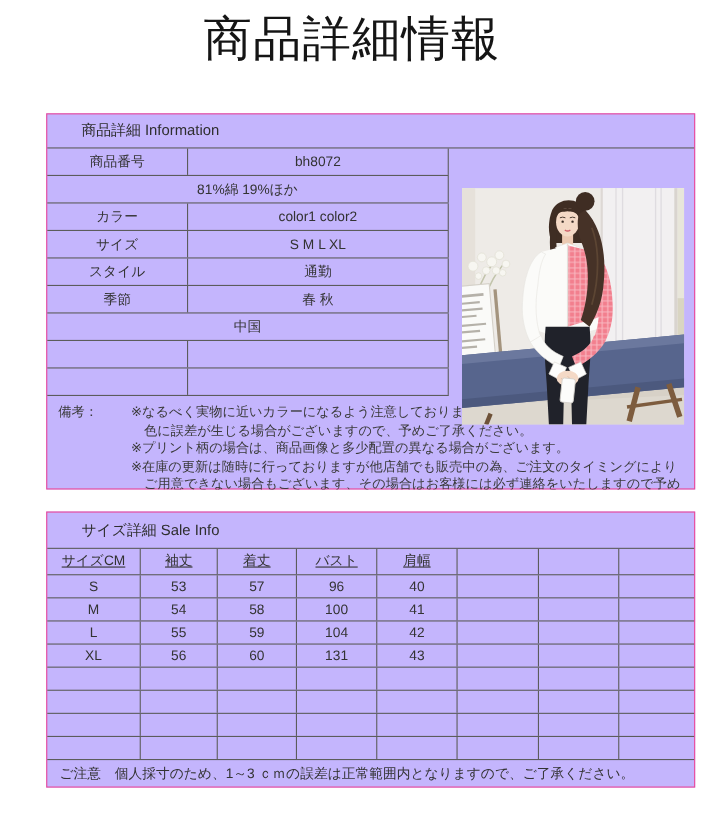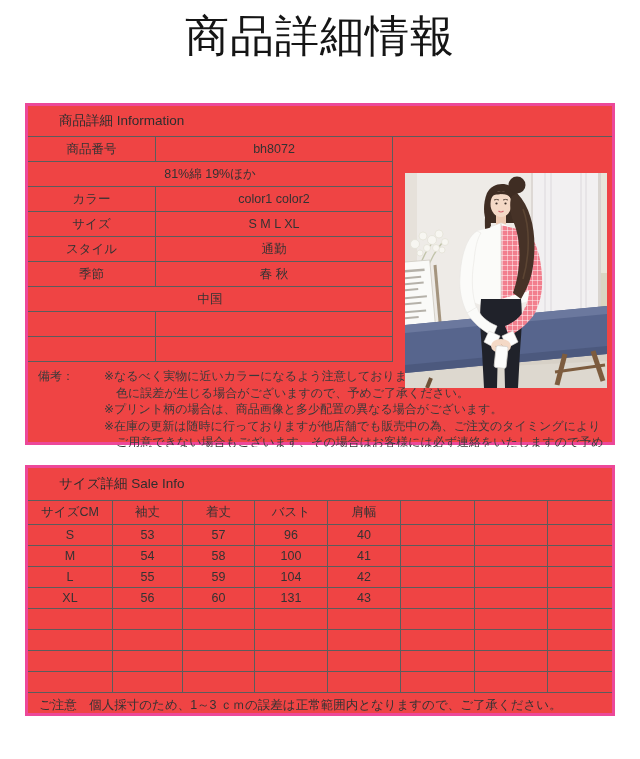--- a/index.html
+++ b/index.html
@@ -1,22 +1,22 @@
 <!DOCTYPE html>
 <html lang="ja"><head>
 <meta charset="utf-8">
 <style>
   html,body{margin:0;padding:0;background:#ffffff;}
   body{width:640px;height:759px;position:relative;overflow:hidden;
        font-family:"Liberation Sans","DejaVu Sans",sans-serif;color:#333;}
   .page-title{position:absolute;top:16px;left:0;width:640px;text-align:center;
        font-family:"DejaVu Serif","Liberation Serif",serif;font-size:44px;line-height:40px;
        letter-spacing:1px;color:#151515;}
-  .box{position:absolute;left:25px;width:590px;border:3px solid #ec4899;
-       box-sizing:border-box;background:#ef4444;}
+  .box{position:absolute;left:42px;width:590px;border:1px solid #ec4899;
+       box-sizing:border-box;background:#c4b5fd;}
   #info-box{top:103px;height:342px;}
   #size-box{top:465px;height:251px;}
   .sec-header{height:30px;line-height:29px;border-bottom:1px solid #5c5c5c;
        padding-left:31px;font-size:13.5px;color:#2e2e2e;}
   #size-box .sec-header{height:32px;line-height:31px;}
   
   .info-body{position:relative;height:225px;}
   .info-row{display:flex;width:365px;height:25px;box-sizing:border-box;
        border-bottom:1px solid #5c5c5c;}
   .info-label{width:128px;border-right:1px solid #5c5c5c;box-sizing:border-box;
@@ -28,21 +28,21 @@
   
   .remarks{display:flex;height:85px;box-sizing:border-box;overflow:hidden;
        padding:6px 8px 0 10px;font-size:12px;line-height:16.5px;color:#3a3a3a;gap:30px;}
   .remarks-label{white-space:nowrap;}
   .remarks-list p{margin:0;padding-left:12px;text-indent:-12px;}
   
   .size-row{display:flex;height:21px;box-sizing:border-box;border-bottom:1px solid #5c5c5c;}
   .size-row.head{height:24px;}
   .size-cell{border-right:1px solid #5c5c5c;box-sizing:border-box;text-align:center;
        font-size:12.5px;line-height:20px;color:#333;}
-  .size-row.head .size-cell{line-height:23px;}
+  .size-row.head .size-cell{line-height:23px;text-decoration:underline;}
   .c0{width:85px;}.c1{width:70px;}.c2{width:72px;}.c3{width:73px;}
   .c4{width:73px;}.c5{width:74px;}.c6{width:73px;}
   .c7{flex:1;border-right:none;}
   .notice{height:25px;line-height:24px;padding-left:11px;font-size:12.5px;color:#333;}
 </style>
 </head>
 <body>
 
 <div class="page-title">商品詳細情報</div>
 

